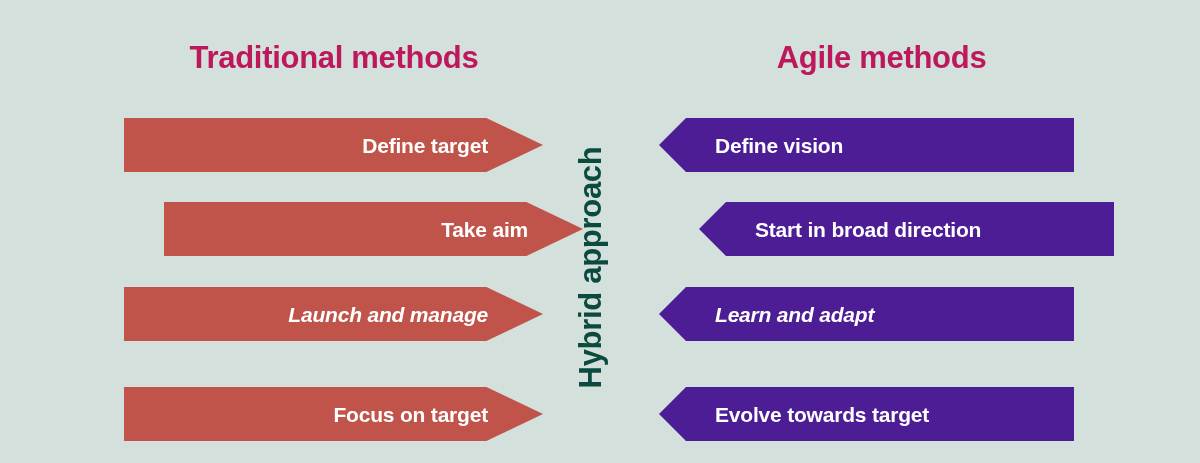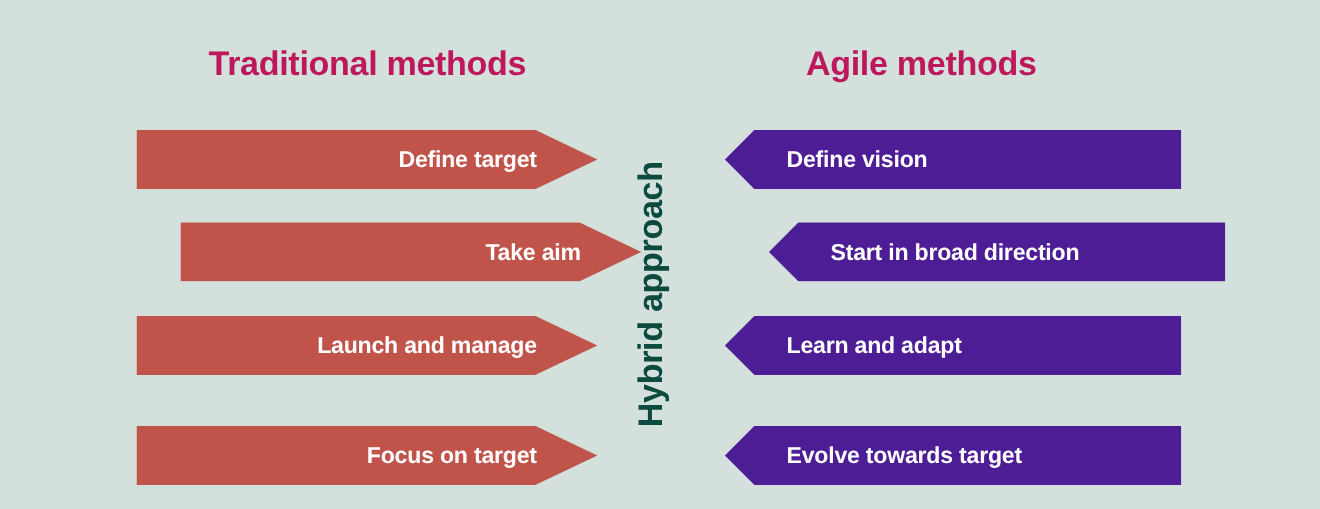--- a/index.html
+++ b/index.html
@@ -23,21 +23,21 @@
   .col-title {
     position: absolute;
     font-size: 31px;
     font-weight: bold;
     letter-spacing: -0.3px;
     color: #be185d;
     white-space: nowrap;
     line-height: 1;
   }
   #title-left  { left: 124px; width: 420px; top: 42px; text-align: center; }
-  #title-right { left: 630px; width: 415px; top: 42px; text-align: center; }
+  #title-right { left: 674px; width: 415px; top: 42px; text-align: center; }
 
   
   .hybrid-label {
     position: absolute;
     left: 567px;
     top: 104px;
     width: 48px;
     height: 326px;
     display: flex;
     align-items: center;
@@ -88,21 +88,21 @@
     width: 415px;
     background: #4c1d95;
     -webkit-clip-path: polygon(6.5% 0, 100% 0, 100% 100%, 6.5% 100%, 0 50%);
     clip-path: polygon(6.5% 0, 100% 0, 100% 100%, 6.5% 100%, 0 50%);
     justify-content: flex-start;
     padding-left: 56px;
   }
 
   .row-0 { top: 118px; }
   .row-1 { top: 202px; margin-left: 40px; }
-  .row-2 { top: 287px; }
+  .row-2 { top: 287px; font-style: italic; }
   .row-3 { top: 371px; margin-top: 16px; }
 </style>
 </head>
 <body>
 
 <div class="canvas">
 
   <div class="col-title" id="title-left">Traditional methods</div>
 
   <div class="col-title" id="title-right">Agile methods</div>

